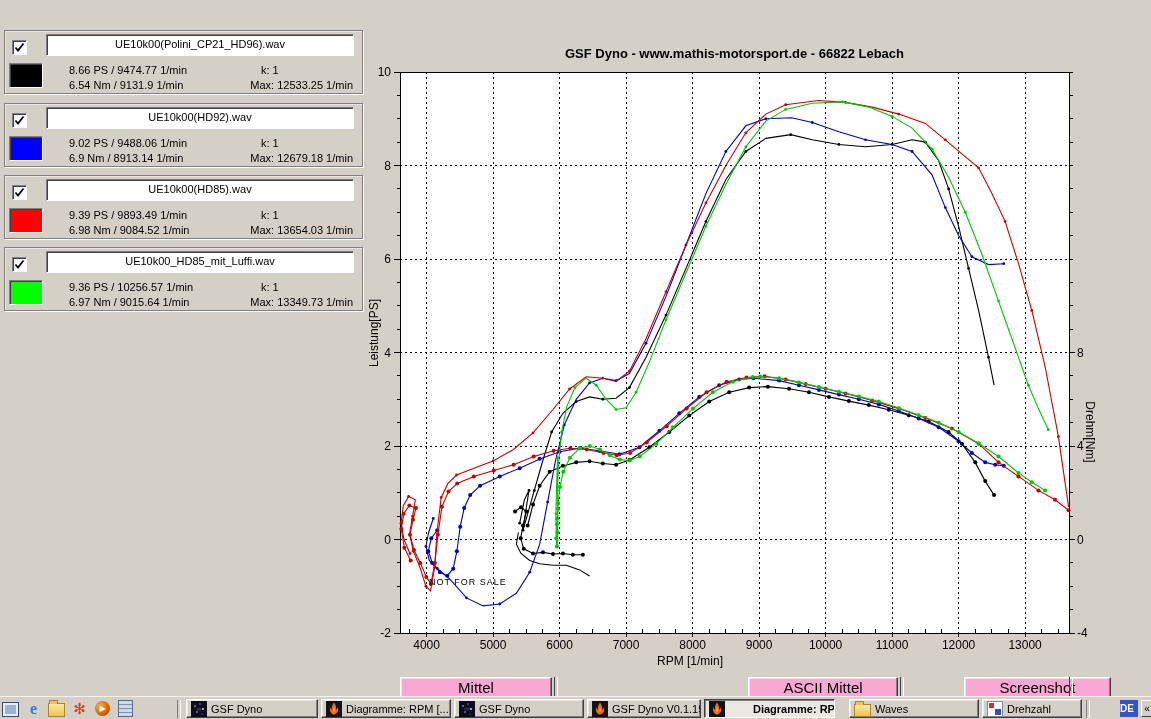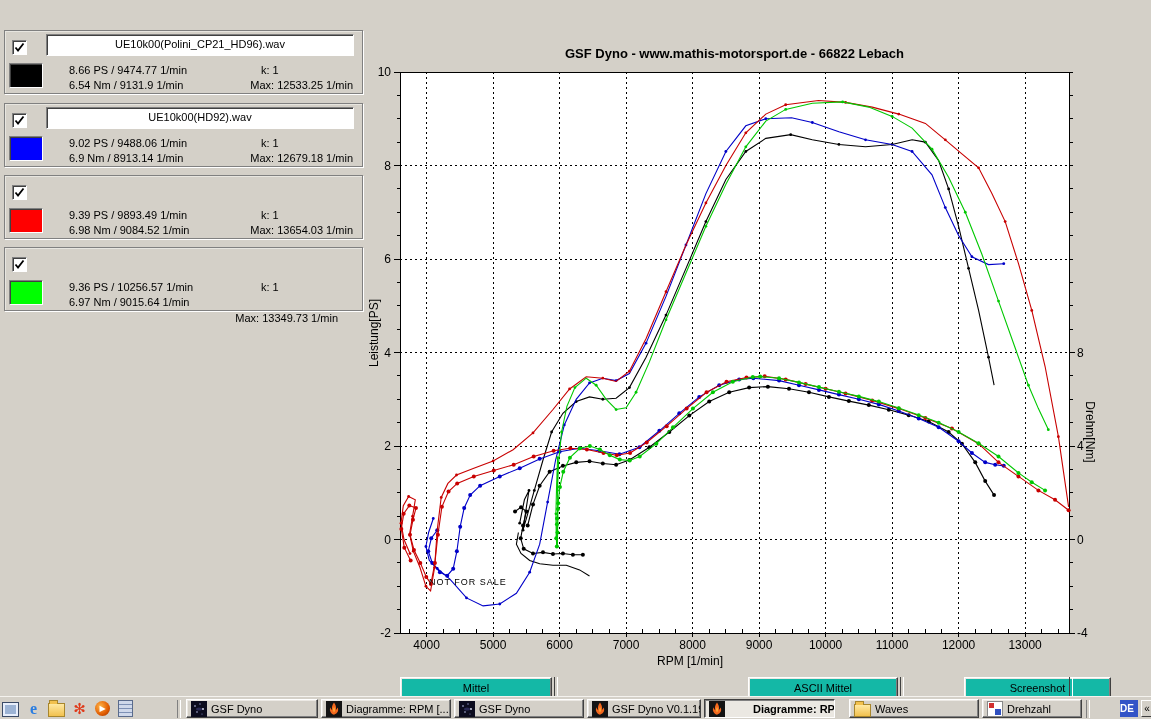--- a/index.html
+++ b/index.html
@@ -21,21 +21,21 @@
   #plot-svg{position:absolute;left:0;top:0;}
   #plot-svg text{font-family:"Liberation Sans","DejaVu Sans",sans-serif;font-size:12px;fill:#000;}
   .chart-lbl{position:absolute;font-size:12px;white-space:nowrap;}
   #chart-title{position:absolute;left:400px;top:46px;width:669px;text-align:center;
                font-size:13px;font-weight:bold;white-space:nowrap;}
   #ylabel-left{left:374px;top:333px;transform:translate(-50%,-50%) rotate(-90deg);}
   #ylabel-right{left:1090px;top:432px;transform:translate(-50%,-50%) rotate(90deg);}
   #xlabel{left:690px;top:661px;transform:translate(-50%,-50%);}
   #watermark{position:absolute;left:429px;top:577px;font-size:9px;letter-spacing:1px;white-space:nowrap;}
   
-  .px-btn{position:absolute;top:677px;height:21px;background:#14b8a6;font-size:11px;
+  .px-btn{position:absolute;top:677px;height:21px;background:#f9a8d4;font-size:15px;
           text-align:center;line-height:20px;border:1px solid;border-color:#fff #404040 #404040 #fff;
           box-shadow:inset -1px -1px 0 #808080, inset 1px 1px 0 #ece9e4;cursor:default;box-sizing:border-box;}
   .btn-sep{position:absolute;top:677px;width:2px;height:21px;border-left:1px solid #404040;border-right:1px solid #fff;}
   
   #taskbar{position:absolute;left:0;top:696px;width:1151px;height:23px;background:#d4d0c8;
            border-top:1px solid #f4f2ee;}
   .ql-row{position:absolute;left:2px;top:3px;display:flex;gap:6px;align-items:center;}
   .ql{width:17px;height:17px;position:relative;display:flex;align-items:center;justify-content:center;}
   .tb-sep{position:absolute;top:3px;width:2px;height:18px;border-left:1px solid #808080;border-right:1px solid #fff;}
   .tb-btn{position:absolute;top:2px;height:19px;background:#d4d0c8;display:flex;align-items:center;gap:4px;
@@ -97,37 +97,39 @@
         <div class="stat" style="left:256px;top:33px;">k: 1</div>
         <div class="stat" style="left:64px;top:48px;">6.9 Nm / 8913.14 1/min</div>
         <div class="stat" style="right:9px;top:48px;">Max: 12679.18 1/min</div>
       </div>
       <div class="wavbox" style="top: 175px;">
         <div class="chk">
           <svg width="13" height="13">
             <polyline points="2.5,6.5 5,9.5 10.5,2.5" fill="none" stroke="#000" stroke-width="1.8"></polyline>
           </svg>
         </div>
+        <div class="fname">UE10k00(HD85).wav</div>
         <div class="swatch" style="background:#ff0000"></div>
         <div class="stat" style="left:64px;top:33px;">9.39 PS / 9893.49 1/min</div>
         <div class="stat" style="left:256px;top:33px;">k: 1</div>
         <div class="stat" style="left:64px;top:48px;">6.98 Nm / 9084.52 1/min</div>
         <div class="stat" style="right:9px;top:48px;">Max: 13654.03 1/min</div>
       </div>
       <div class="wavbox" style="top: 247px;">
         <div class="chk">
           <svg width="13" height="13">
             <polyline points="2.5,6.5 5,9.5 10.5,2.5" fill="none" stroke="#000" stroke-width="1.8"></polyline>
           </svg>
         </div>
+        <div class="fname">UE10k00_HD85_mit_Luffi.wav</div>
         <div class="swatch" style="background:#00ff00"></div>
         <div class="stat" style="left:64px;top:33px;">9.36 PS / 10256.57 1/min</div>
         <div class="stat" style="left:256px;top:33px;">k: 1</div>
         <div class="stat" style="left:64px;top:48px;">6.97 Nm / 9015.64 1/min</div>
-        <div class="stat" style="right:24px;top:48px;margin-top:16px;">Max: 13349.73 1/min</div>
+        <div class="stat" style="right:9px;top:48px;">Max: 13349.73 1/min</div>
       </div>
     </div>
 
   <div id="chart-title" class="chart-lbl">GSF Dyno - www.mathis-motorsport.de - 66822 Lebach</div>
   <svg id="plot-svg" width="1151" height="719">
       <g>
         <rect x="400" y="72" width="669" height="561" fill="#ffffff"></rect>
         <g stroke="#000" stroke-width="1" stroke-dasharray="2 3" shape-rendering="crispEdges">
           <line x1="426.6003976143141" y1="72" x2="426.6003976143141" y2="633"></line>
           <line x1="493.1013916500994" y1="72" x2="493.1013916500994" y2="633"></line>

